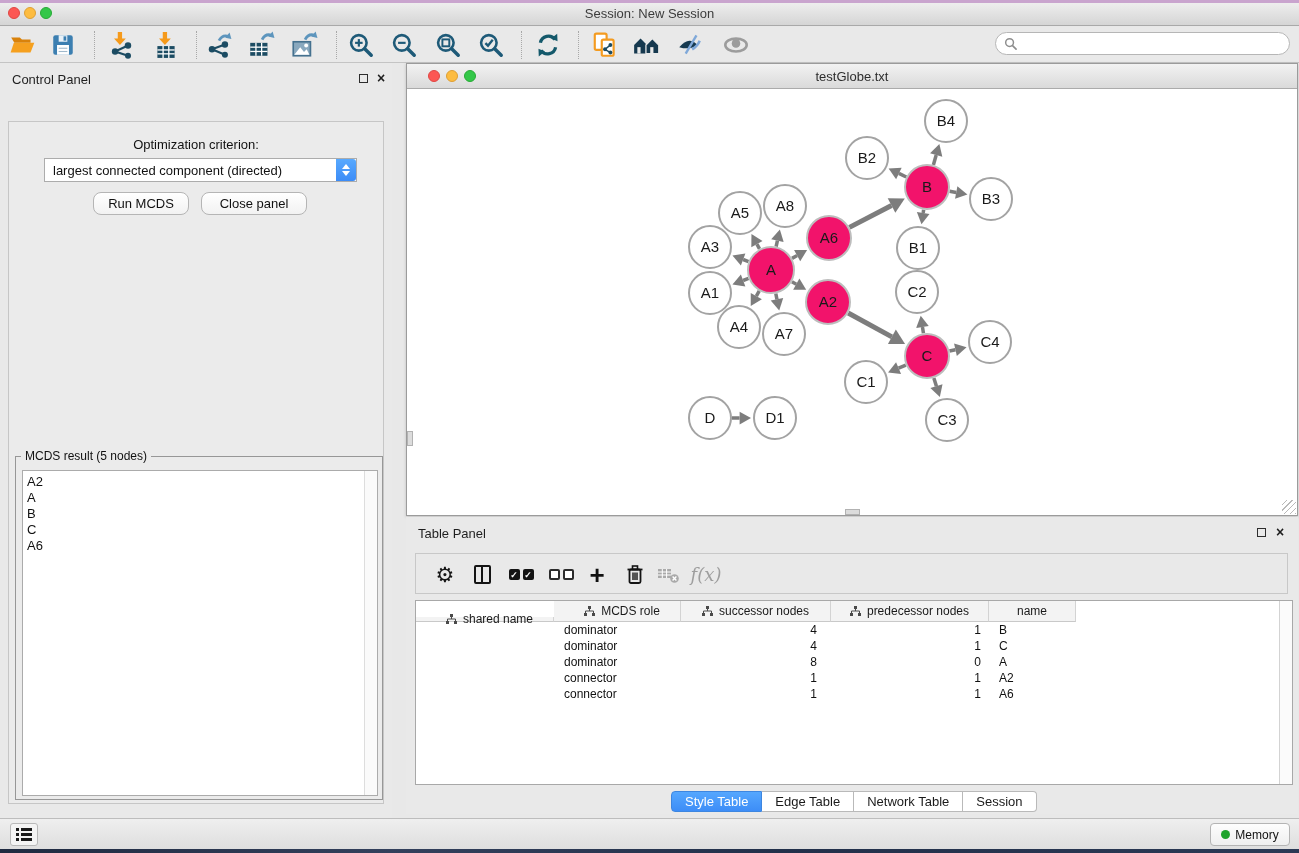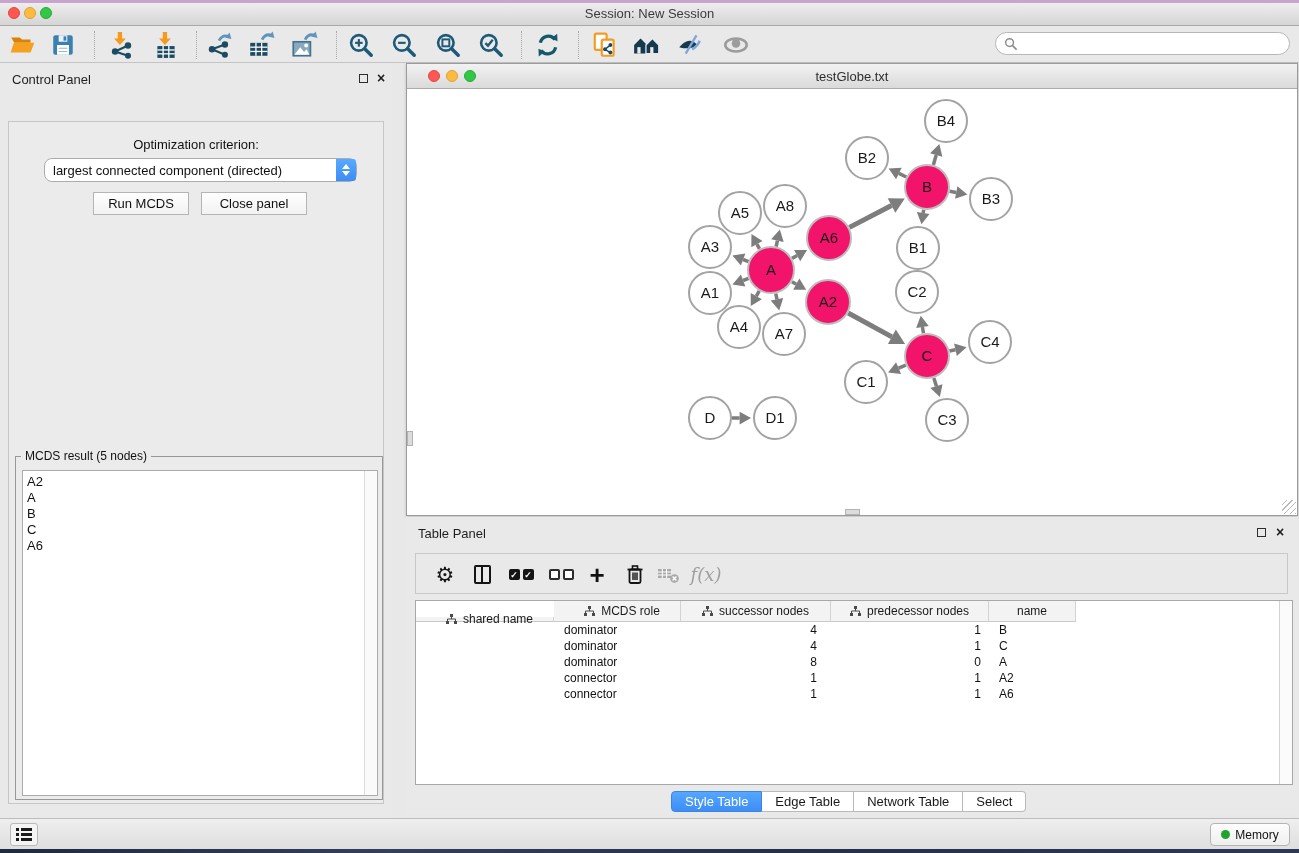--- a/index.html
+++ b/index.html
@@ -38,28 +38,28 @@
   .seg-tab { height:22px; background:#FFFFFF; border:1px solid #ADADAD; border-left:none;
     font-size:13px; color:#1A1A1A; display:flex; align-items:center; justify-content:center; padding:0 14px; }
   .seg-tab:first-child { border-left:1px solid #ADADAD; border-radius:4px 0 0 4px; }
   .seg-tab:last-child { border-radius:0 4px 4px 0; }
   .seg-tab.selected { background:linear-gradient(#55A7FE,#3D8DF7); border-color:#3D86E0; color:#FFFFFF; }
 
   .cp-content { position:absolute; left:8px; top:58px; width:376px; height:683px;
     background:#EBEBEB; border:1px solid #C6C6C6; }
   .crit-label { position:absolute; top:15px; width:100%; text-align:center; font-size:13px; color:#111; }
   .dropdown { position:absolute; left:35px; top:36px; width:313px; height:24px; background:#FFF;
-    border:1px solid #ACACAC; border-radius:8px; display:flex; align-items:center; }
+    border:1px solid #ACACAC; border-radius:0; display:flex; align-items:center; }
   .dropdown .dd-text { flex:1; font-size:13px; color:#111; padding-left:8px; white-space:nowrap; overflow:hidden; }
   .dd-stepper { width:20px; height:22px; background:linear-gradient(#58A9FE,#3C8CF7); border-radius:0 3px 3px 0;
     display:flex; flex-direction:column; align-items:center; justify-content:center; gap:2px; }
   .dd-up { width:0; height:0; border-left:4px solid transparent; border-right:4px solid transparent; border-bottom:5px solid #fff; }
   .dd-dn { width:0; height:0; border-left:4px solid transparent; border-right:4px solid transparent; border-top:5px solid #fff; }
   .cp-btn { position:absolute; top:70px; height:23px; background:linear-gradient(#FFFFFF,#F2F2F2);
-    border:1px solid #B5B5B5; border-radius:0; font-size:13px; color:#111;
+    border:1px solid #B5B5B5; border-radius:8px; font-size:13px; color:#111;
     display:flex; align-items:center; justify-content:center; font-family:"Liberation Sans",sans-serif; }
 
   .result-group { position:absolute; left:6px; top:334px; width:368px; height:344px; border:1px solid #979797; }
   .result-legend { position:absolute; top:-8px; left:5px; background:#EBEBEB; padding:0 4px; font-size:12px; color:#111; }
   .result-list { position:absolute; left:6px; top:13px; width:356px; height:326px; background:#FFF;
     border:1px solid #ABABAB; overflow:hidden; }
   .result-scroll { position:absolute; right:0; top:0; width:13px; height:100%; background:#FAFAFA; border-left:1px solid #DDD; }
   .result-list ul { list-style:none; padding:3px 0 0 4px; }
   .result-list li { font-size:13px; line-height:16px; color:#111; }
 
@@ -587,21 +587,21 @@
           <div class="nt-td c4">A6</div>
         </div>
       </div>
       <div class="nt-scroll"></div>
     </div>
 
     <div class="bottom-tabs">
       <div class="bt-tab selected">Style Table</div>
       <div class="bt-tab">Edge Table</div>
       <div class="bt-tab">Network Table</div>
-      <div class="bt-tab">Select</div>
+      <div class="bt-tab">Session</div>
     </div>
   </div>
 
   <div class="status-bar">
     <div class="list-btn">
       <svg width="16" height="13" viewBox="0 0 16 13">
           <rect x="0" y="0" width="3" height="3" fill="#1A1A1A"></rect>
           <rect x="5" y="0" width="11" height="3" fill="#1A1A1A"></rect>
           <rect x="0" y="5" width="3" height="3" fill="#1A1A1A"></rect>
           <rect x="5" y="5" width="11" height="3" fill="#1A1A1A"></rect>

